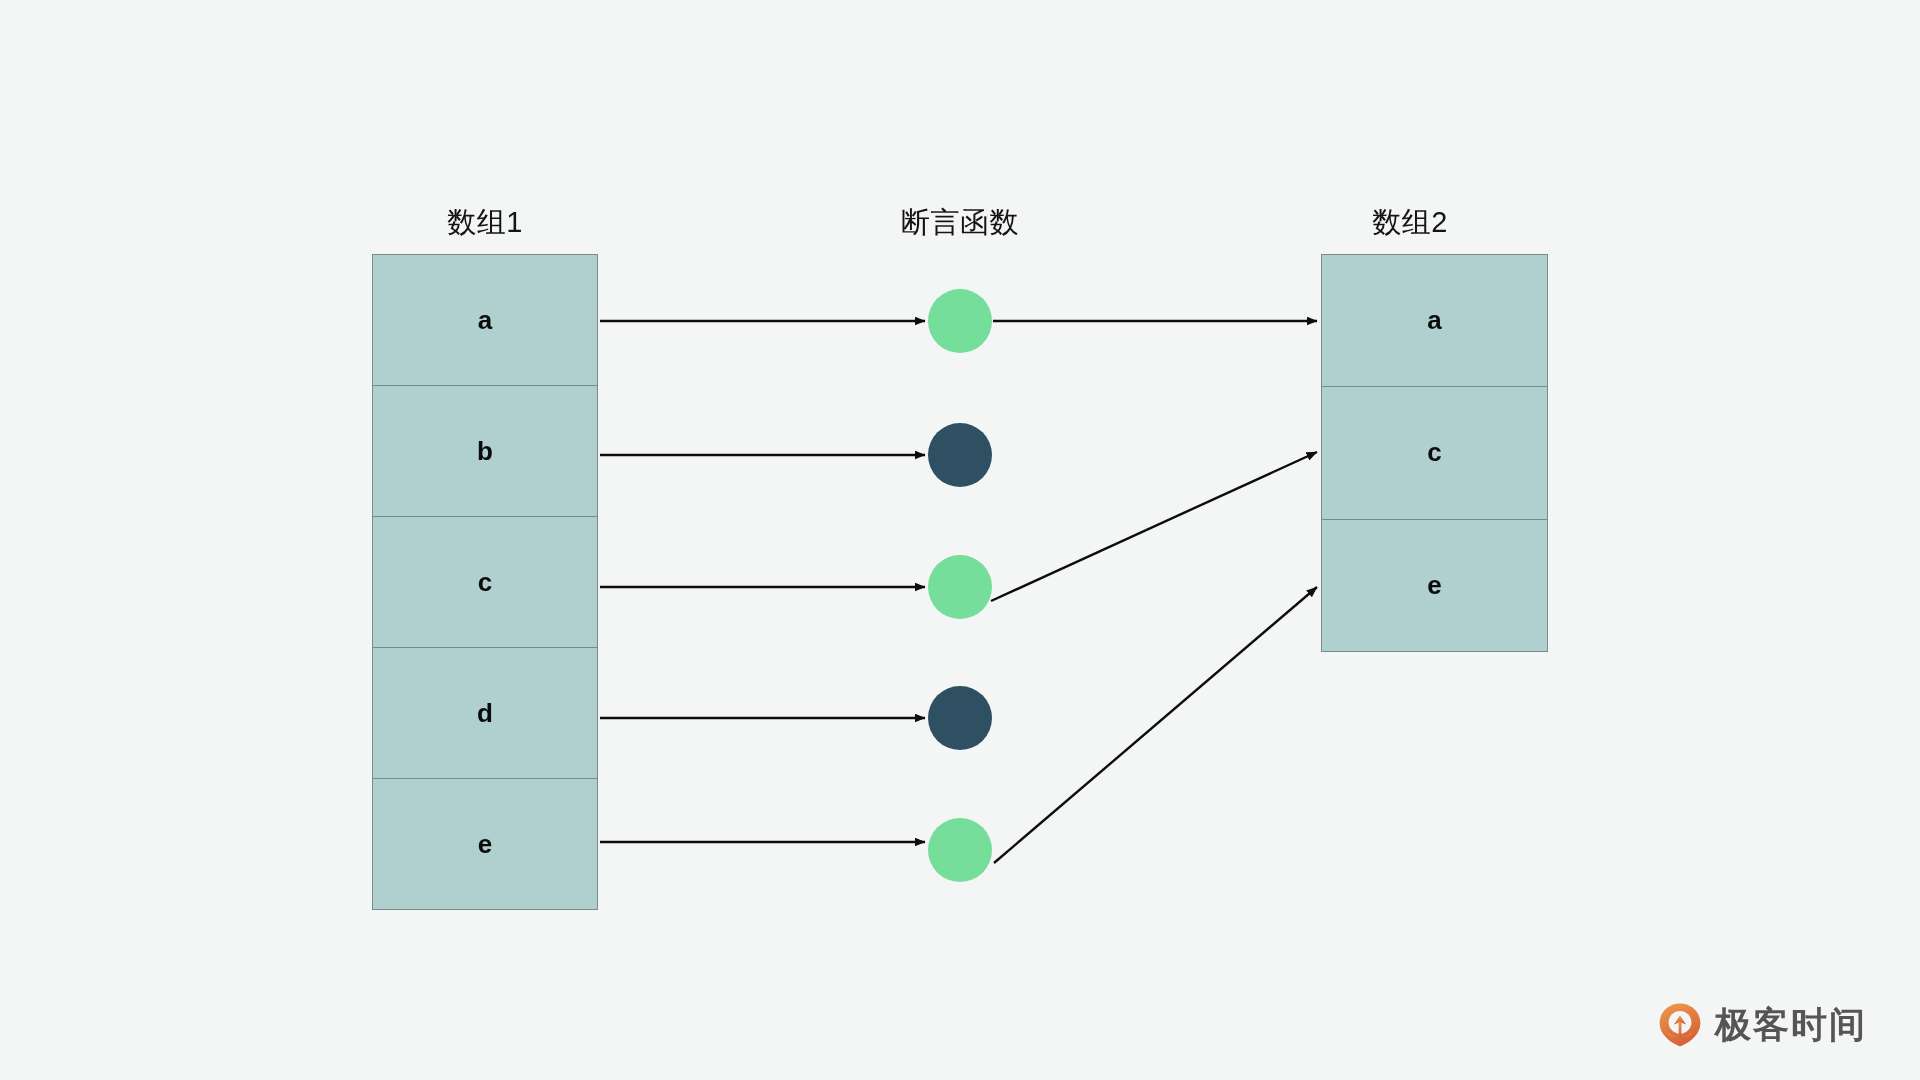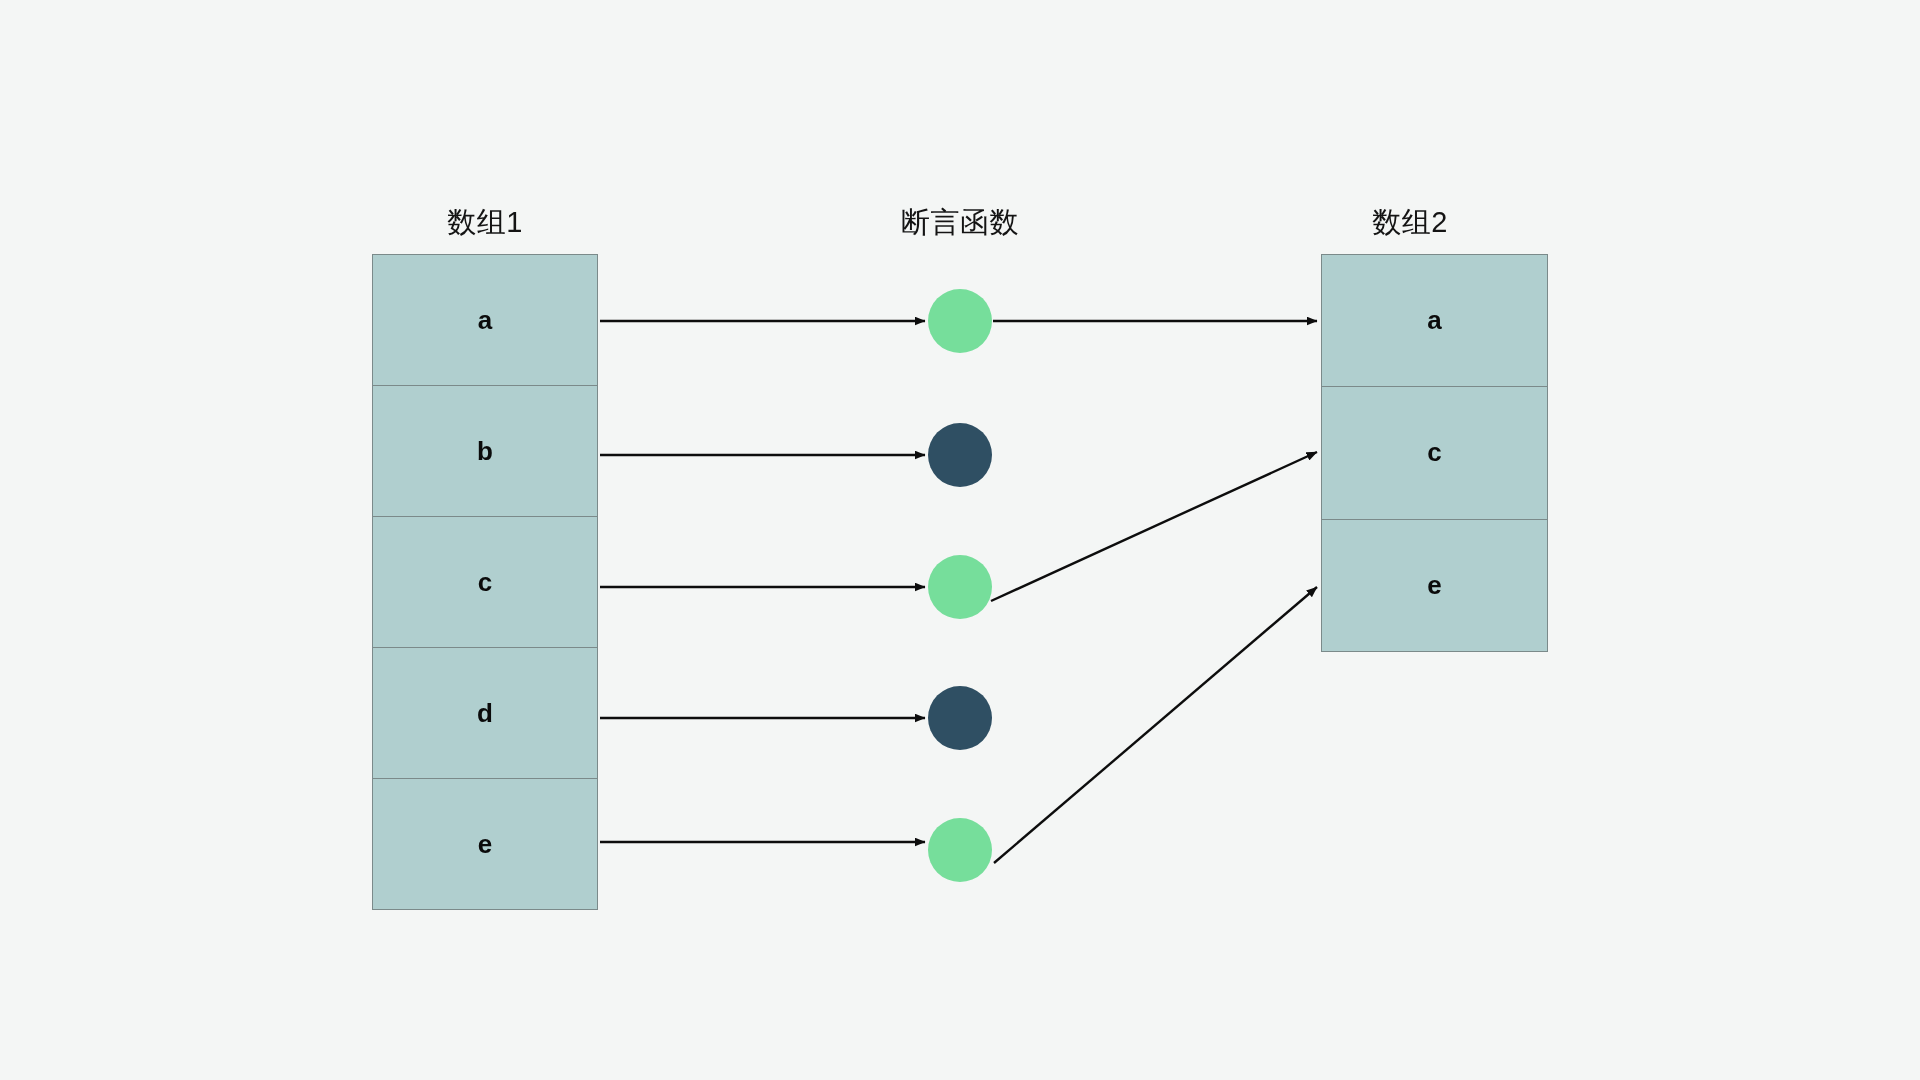--- a/index.html
+++ b/index.html
@@ -133,14 +133,34 @@
     <div class="array-cell">c</div>
     <div class="array-cell">e</div>
   </div>
 
   <div class="node" style="left:960px; top:321px; width:64px; height:64px; background:#76de9b;"></div>
   <div class="node" style="left:960px; top:455px; width:64px; height:64px; background:#2f4f63;"></div>
   <div class="node" style="left:960px; top:587px; width:64px; height:64px; background:#76de9b;"></div>
   <div class="node" style="left:960px; top:718px; width:64px; height:64px; background:#2f4f63;"></div>
   <div class="node" style="left:960px; top:850px; width:64px; height:64px; background:#76de9b;"></div>
 
+  <div id="watermark" style="left:1657px; top:1002px;">
+    <span style="display:inline-block; width:46px; height:46px;">
+      <svg width="46" height="46" viewBox="0 0 46 46" xmlns="http://www.w3.org/2000/svg">
+        <defs>
+          <linearGradient id="gt-grad" x1="0" y1="0" x2="0.4" y2="1">
+            <stop offset="0%" stop-color="#ef9a4a"></stop>
+            <stop offset="100%" stop-color="#d4633a"></stop>
+          </linearGradient>
+        </defs>
+        <path d="M23 1.5 C11.6 1.5 2.6 10.2 2.6 21.0 C2.6 30.6 10.0 39.2 23 44.5
+                 C36.0 39.2 43.4 30.6 43.4 21.0 C43.4 10.2 34.4 1.5 23 1.5 Z" fill="url(#gt-grad)"></path>
+        <circle cx="23" cy="20.3" r="11.4" fill="#f4f6f5"></circle>
+        <path d="M23 37.5 C17.4 37.5 12.6 34.6 10.2 30.4 C14.0 33.0 18.4 34.4 23 34.4
+                 C27.6 34.4 32.0 33.0 35.8 30.4 C33.4 34.6 28.6 37.5 23 37.5 Z" fill="url(#gt-grad)"></path>
+        <path d="M23 13.6 L29.2 22.6 L23 20.3 L16.8 22.6 Z" fill="url(#gt-grad)"></path>
+        <rect x="21.6" y="19.4" width="2.8" height="16.6" fill="url(#gt-grad)"></rect>
+      </svg>
+    </span>
+    <span class="wm-text">极客时间</span>
+  </div>
 
 </div>
 
 </body></html>

